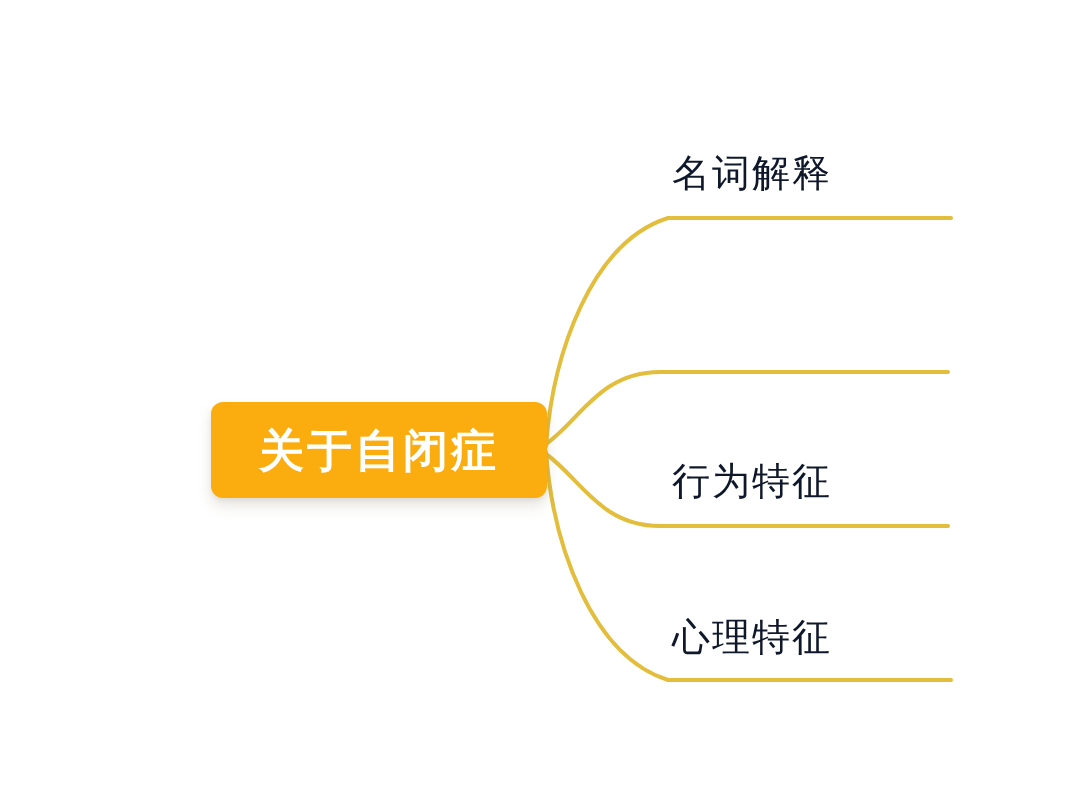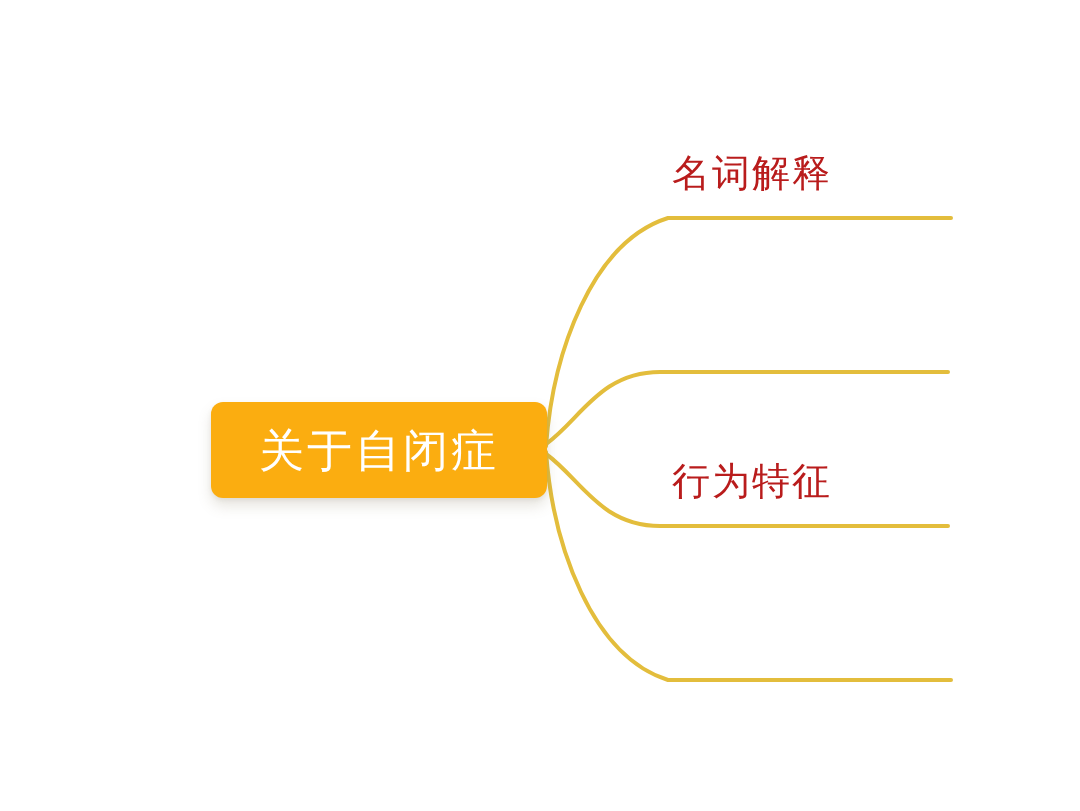--- a/index.html
+++ b/index.html
@@ -37,29 +37,29 @@
     background: #FBAD10;
     border-radius: 12px;
     box-shadow: 0 8px 14px rgba(120, 110, 80, 0.18), 0 2px 4px rgba(120, 110, 80, 0.10);
     display: flex;
     align-items: center;
     justify-content: center;
   }
   .root-node .root-label {
     color: #ffffff;
     font-size: 45px;
-    font-weight: normal;
+    font-weight: bold;
     letter-spacing: 3px;
     line-height: 1;
     white-space: nowrap;
   }
   .branch-label {
     position: absolute;
     left: 672px;
-    color: #b91c1c;
+    color: #0f172a;
     font-size: 38px;
     font-weight: 400;
     line-height: 46px;
     letter-spacing: 2px;
     white-space: nowrap;
   }
   .branch-label.b1 { top: 150px; }
   .branch-label.b2 { top: 306px; }
   .branch-label.b3 { top: 458px; }
   .branch-label.b4 { top: 614px; }
@@ -78,14 +78,15 @@
 
   <div class="root-node">
     <span class="root-label">关于自闭症</span>
   </div>
 
   <div class="branch-label b1">名词解释</div>
 
 
   <div class="branch-label b3">行为特征</div>
 
+  <div class="branch-label b4">心理特征</div>
 
 </div>
 
 </body></html>

